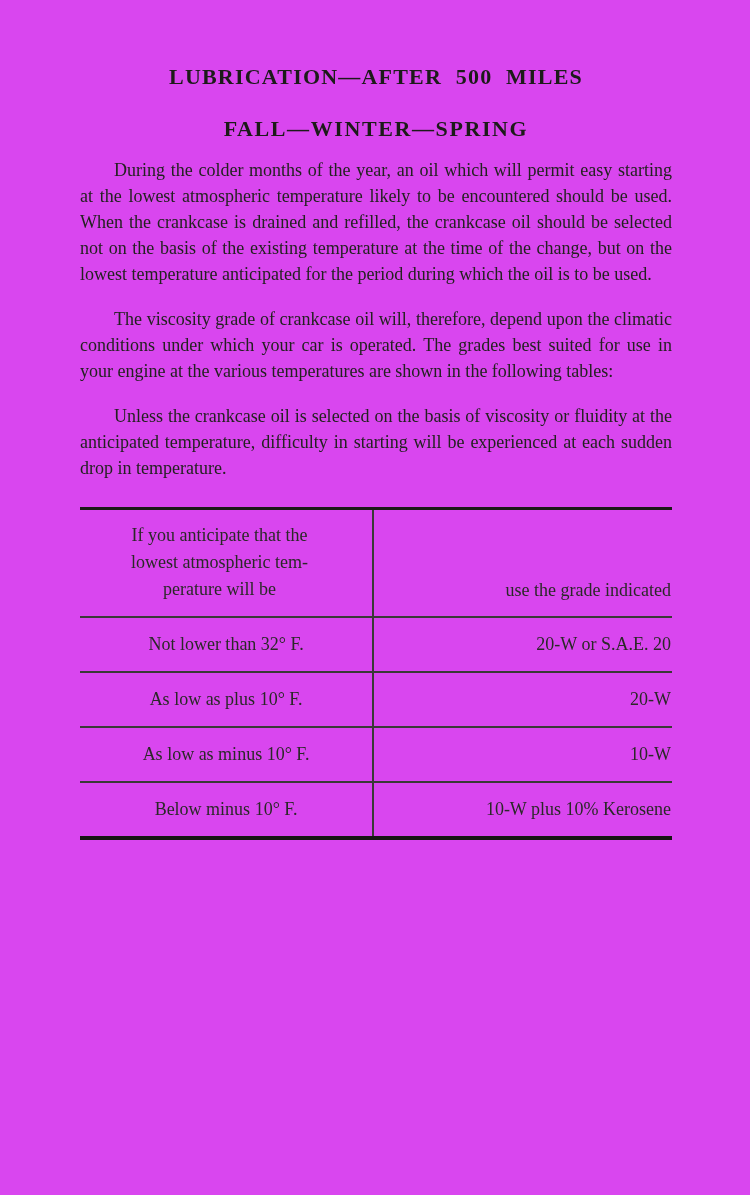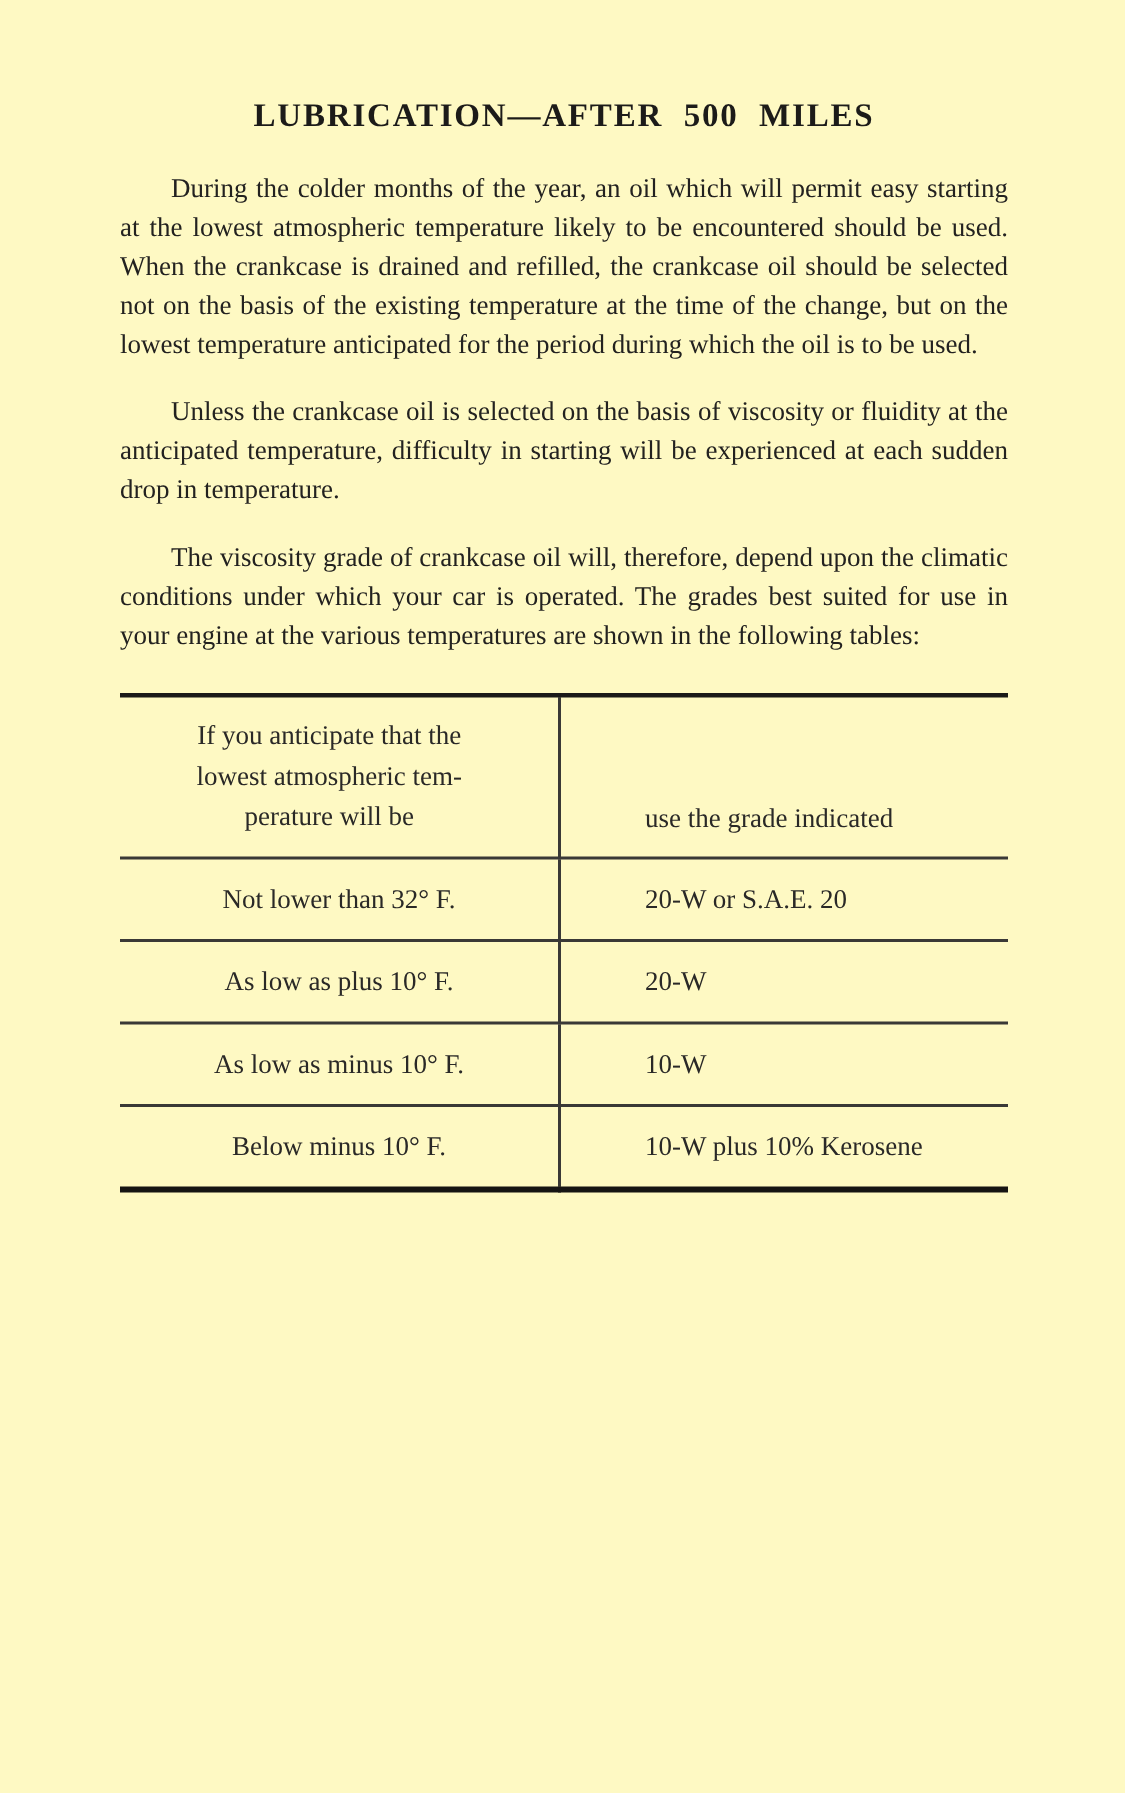--- a/index.html
+++ b/index.html
@@ -6,21 +6,21 @@
     margin: 0;
     padding: 0;
     background: #e9e9e6;
   }
   .page {
     position: relative;
     width: 750px;
     height: 1195px;
     margin: 0 auto;
     box-sizing: border-box;
-    background: #fef9c3;
+    background: #d946ef;
     padding: 64px 78px 0 80px;
     font-family: "Liberation Serif", serif;
     color: #232220;
     overflow: hidden;
   }
   h1.title {
     margin: 0 0 22px 0;
     font-size: 22px;
     line-height: 26px;
     font-weight: bold;
@@ -61,21 +61,21 @@
   table.grade-table td {
     font-weight: normal;
     border-bottom: 2px solid #3a3936;
   }
   .col-condition {
     width: 49.5%;
     border-right: 2px solid #3a3936;
     text-align: center;
   }
   .col-grade {
-    text-align: left;
+    text-align: right;
     padding-left: 56px;
   }
   th.col-condition { padding: 12px 19px 13px 6px; margin-top: 16px; }
   th.col-grade { vertical-align: bottom; padding-bottom: 15px; }
   .hline { display: block; line-height: 27px; }
   tbody td { height: 51px; vertical-align: middle; }
 
   p.p-kerosene { margin-top: 28px; }
 
   .footer {
@@ -92,26 +92,27 @@
   .footer .num { margin: 0 8px; letter-spacing: 1px; }
 </style>
 </head>
 <body>
 
 <div class="page">
 
   <h1 class="title">LUBRICATION—AFTER 500 MILES</h1>
 
 
+  <h2 class="section">FALL—WINTER—SPRING</h2>
 
   <p class="para">During the colder months of the year, an oil which will permit easy starting at the lowest atmospheric temperature likely to be encountered should be used. When the crankcase is drained and refilled, the crankcase oil should be selected not on the basis of the existing temperature at the time of the change, but on the lowest temperature anticipated for the period during which the oil is to be used.</p>
 
+  <p class="para p-viscosity-grade">The viscosity grade of crankcase oil will, therefore, depend upon the climatic conditions under which your car is operated. The grades best suited for use in your engine at the various temperatures are shown in the following tables:</p>
+
   <p class="para">Unless the crankcase oil is selected on the basis of viscosity or fluidity at the anticipated temperature, difficulty in starting will be experienced at each sudden drop in temperature.</p>
-
-  <p class="para p-viscosity-grade">The viscosity grade of crankcase oil will, therefore, depend upon the climatic conditions under which your car is operated. The grades best suited for use in your engine at the various temperatures are shown in the following tables:</p>
 
   <table class="grade-table">
     <thead>
       <tr>
         <th class="col-condition">
           <span class="hline">If you anticipate that the</span>
           <span class="hline">lowest atmospheric tem-</span>
           <span class="hline">perature will be</span>
         </th>
         <th class="col-grade">use the grade indicated</th>

